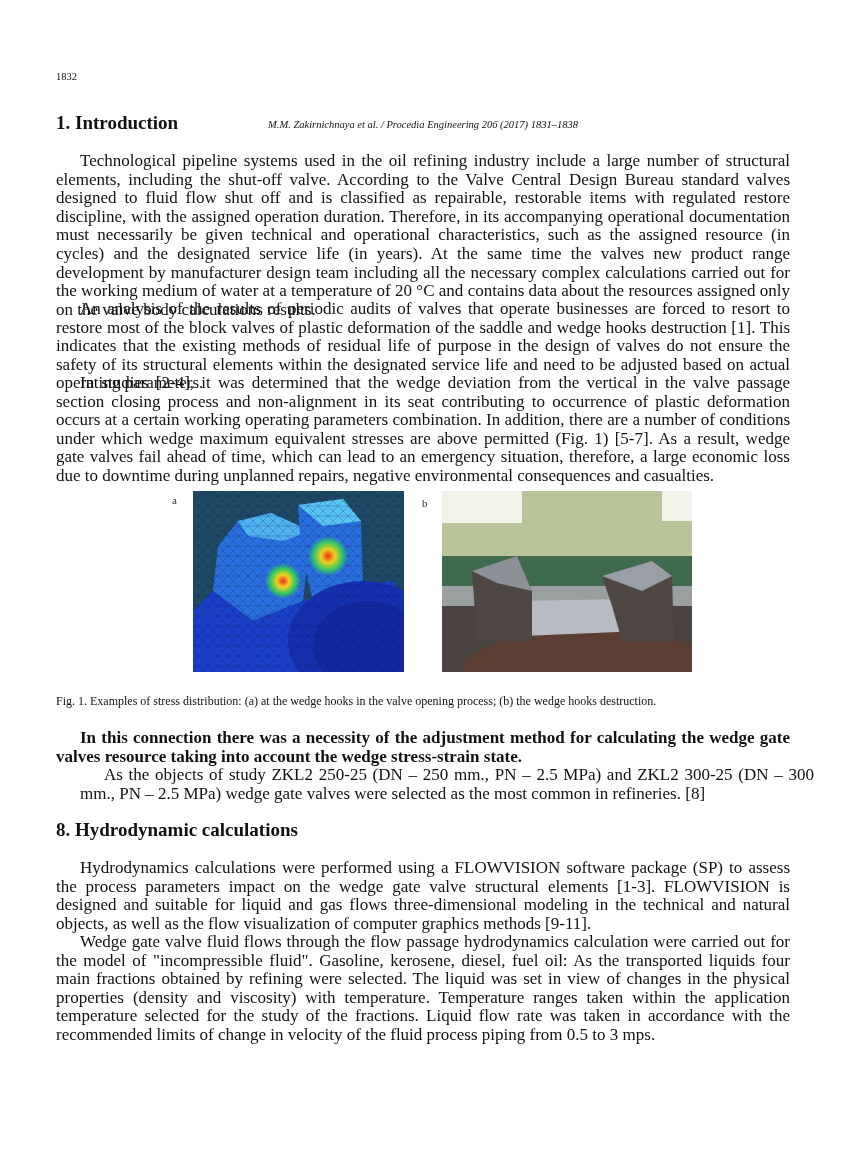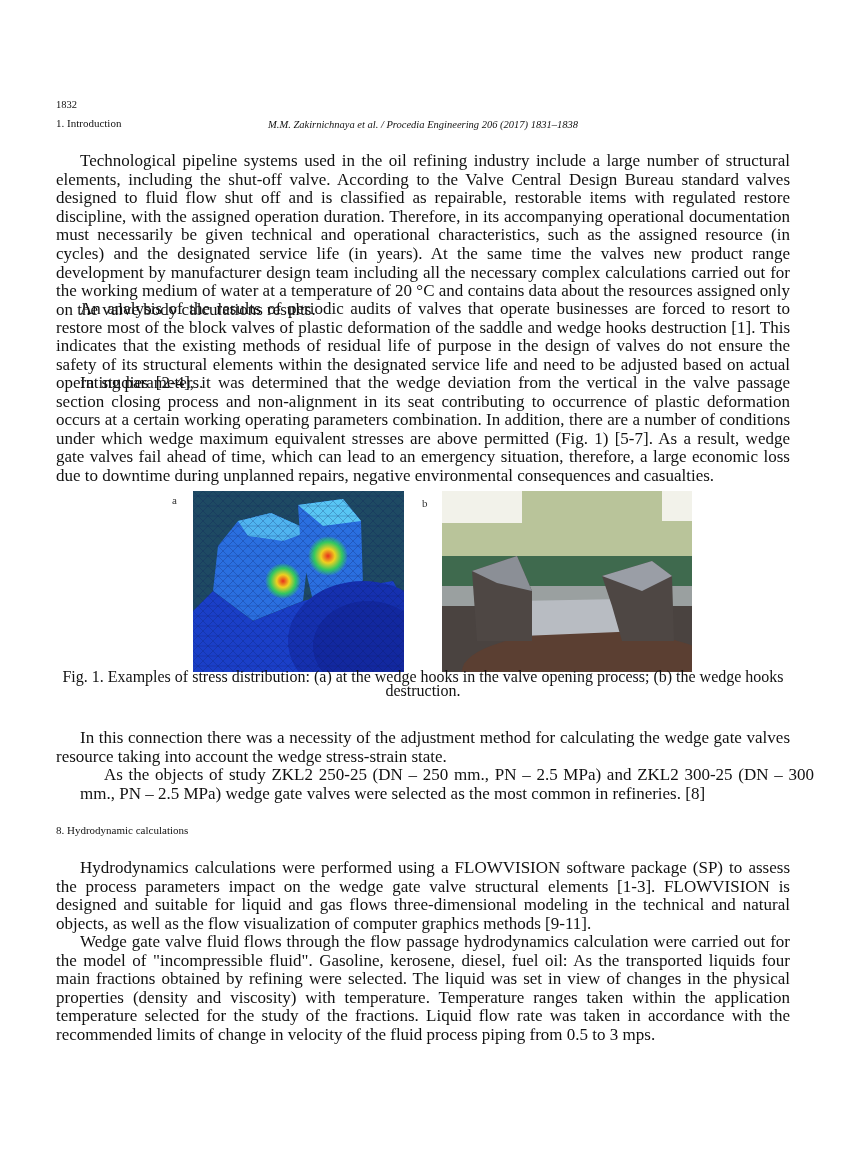--- a/index.html
+++ b/index.html
@@ -4,38 +4,38 @@
 <style>
   html, body { margin: 0; padding: 0; background: #ffffff; }
   body {
     width: 846px; height: 1155px; position: relative; overflow: hidden;
     font-family: "Liberation Serif", "DejaVu Serif", serif; color: #111;
   }
   .running-head {
     position: absolute; top: 70px; left: 56px; width: 734px;
     font-size: 10.5px; line-height: 14px;
   }
-  .running-head .pg { position: absolute; left: 0; top: 0; margin-top: 28px; }
+  .running-head .pg { position: absolute; left: 0; top: 0; }
   .running-head .journal { position: absolute; left: 0; width: 734px; text-align: center; font-style: italic; margin-top: 48px; }
 
   .section-title {
-    position: absolute; left: 56px; font-weight: normal; font-size: 11px; line-height: 16px;
+    position: absolute; left: 56px; font-weight: bold; font-size: 19px; line-height: 16px;
   }
   .para {
     position: absolute; left: 56px; width: 734px;
     font-size: 17px; line-height: 18.6px; text-align: justify; text-indent: 24px;
     margin: 0;
   }
   .figure-label {
     position: absolute; font-size: 11px; font-family: "Liberation Serif", serif; color: #333;
   }
   .fig-img { position: absolute; overflow: hidden; }
   .caption {
-    position: absolute; left: 56px; width: 734px; text-align: center;
-    font-size: 16px; line-height: 14px; top: 670px;
+    position: absolute; left: 56px; width: 734px; 
+    font-size: 12px; line-height: 14px; top: 694px;
   }
 </style>
 </head>
 <body>
 
 <div class="running-head">
   <span class="pg">1832</span>
   <span class="journal">M.M. Zakirnichnaya et al. / Procedia Engineering 206 (2017) 1831–1838</span>
 </div>
 
@@ -97,19 +97,19 @@
       <polygon points="30,80 75,65 90,100 55,92" fill="#8b8f96"></polygon>
 
       <polygon points="160,85 210,70 230,85 232,150 180,150 170,115" fill="#4e4744"></polygon>
       <polygon points="160,85 210,70 230,85 200,100" fill="#9a9ea6"></polygon>
     </svg>
   </div>
 
   <div class="caption">Fig. 1. Examples of stress distribution: (a) at the wedge hooks in the valve opening process; (b) the wedge hooks destruction.</div>
 </div>
 
-<p class="para" style="top:729px;">In this connection there was a necessity of the adjustment method for calculating the wedge gate valves resource taking into account the wedge stress-strain state.</p>
+<p class="para" style="top:729px;font-weight:bold;">In this connection there was a necessity of the adjustment method for calculating the wedge gate valves resource taking into account the wedge stress-strain state.</p>
 <p class="para" style="top:766px;margin-left:24px;">As the objects of study ZKL2 250-25 (DN – 250 mm., PN – 2.5 MPa) and ZKL2 300-25  (DN – 300 mm., PN – 2.5 MPa)  wedge gate valves were selected as the most common in refineries. [8]</p>
 
 <div class="section-title" style="top:822px;">8. Hydrodynamic calculations</div>
 
 <p class="para" style="top:859px;">Hydrodynamics calculations were performed using a FLOWVISION software package (SP) to assess the process parameters impact on the wedge gate valve structural elements [1-3]. FLOWVISION is designed and suitable for liquid and gas flows three-dimensional modeling in the technical and natural objects, as well as the flow visualization of computer graphics methods [9-11].</p>
 <p class="para" style="top:933px;">Wedge gate valve fluid flows through the flow passage hydrodynamics calculation were carried out for the model of "incompressible fluid". Gasoline, kerosene, diesel, fuel oil: As the transported liquids four main fractions obtained by refining were selected. The liquid was set in view of changes in the physical properties (density and viscosity) with temperature. Temperature ranges taken within the application temperature selected for the study of the fractions. Liquid flow rate was taken in accordance with the recommended limits of change in velocity of the fluid process piping from 0.5 to 3 mps.</p>
 
 </body></html>

